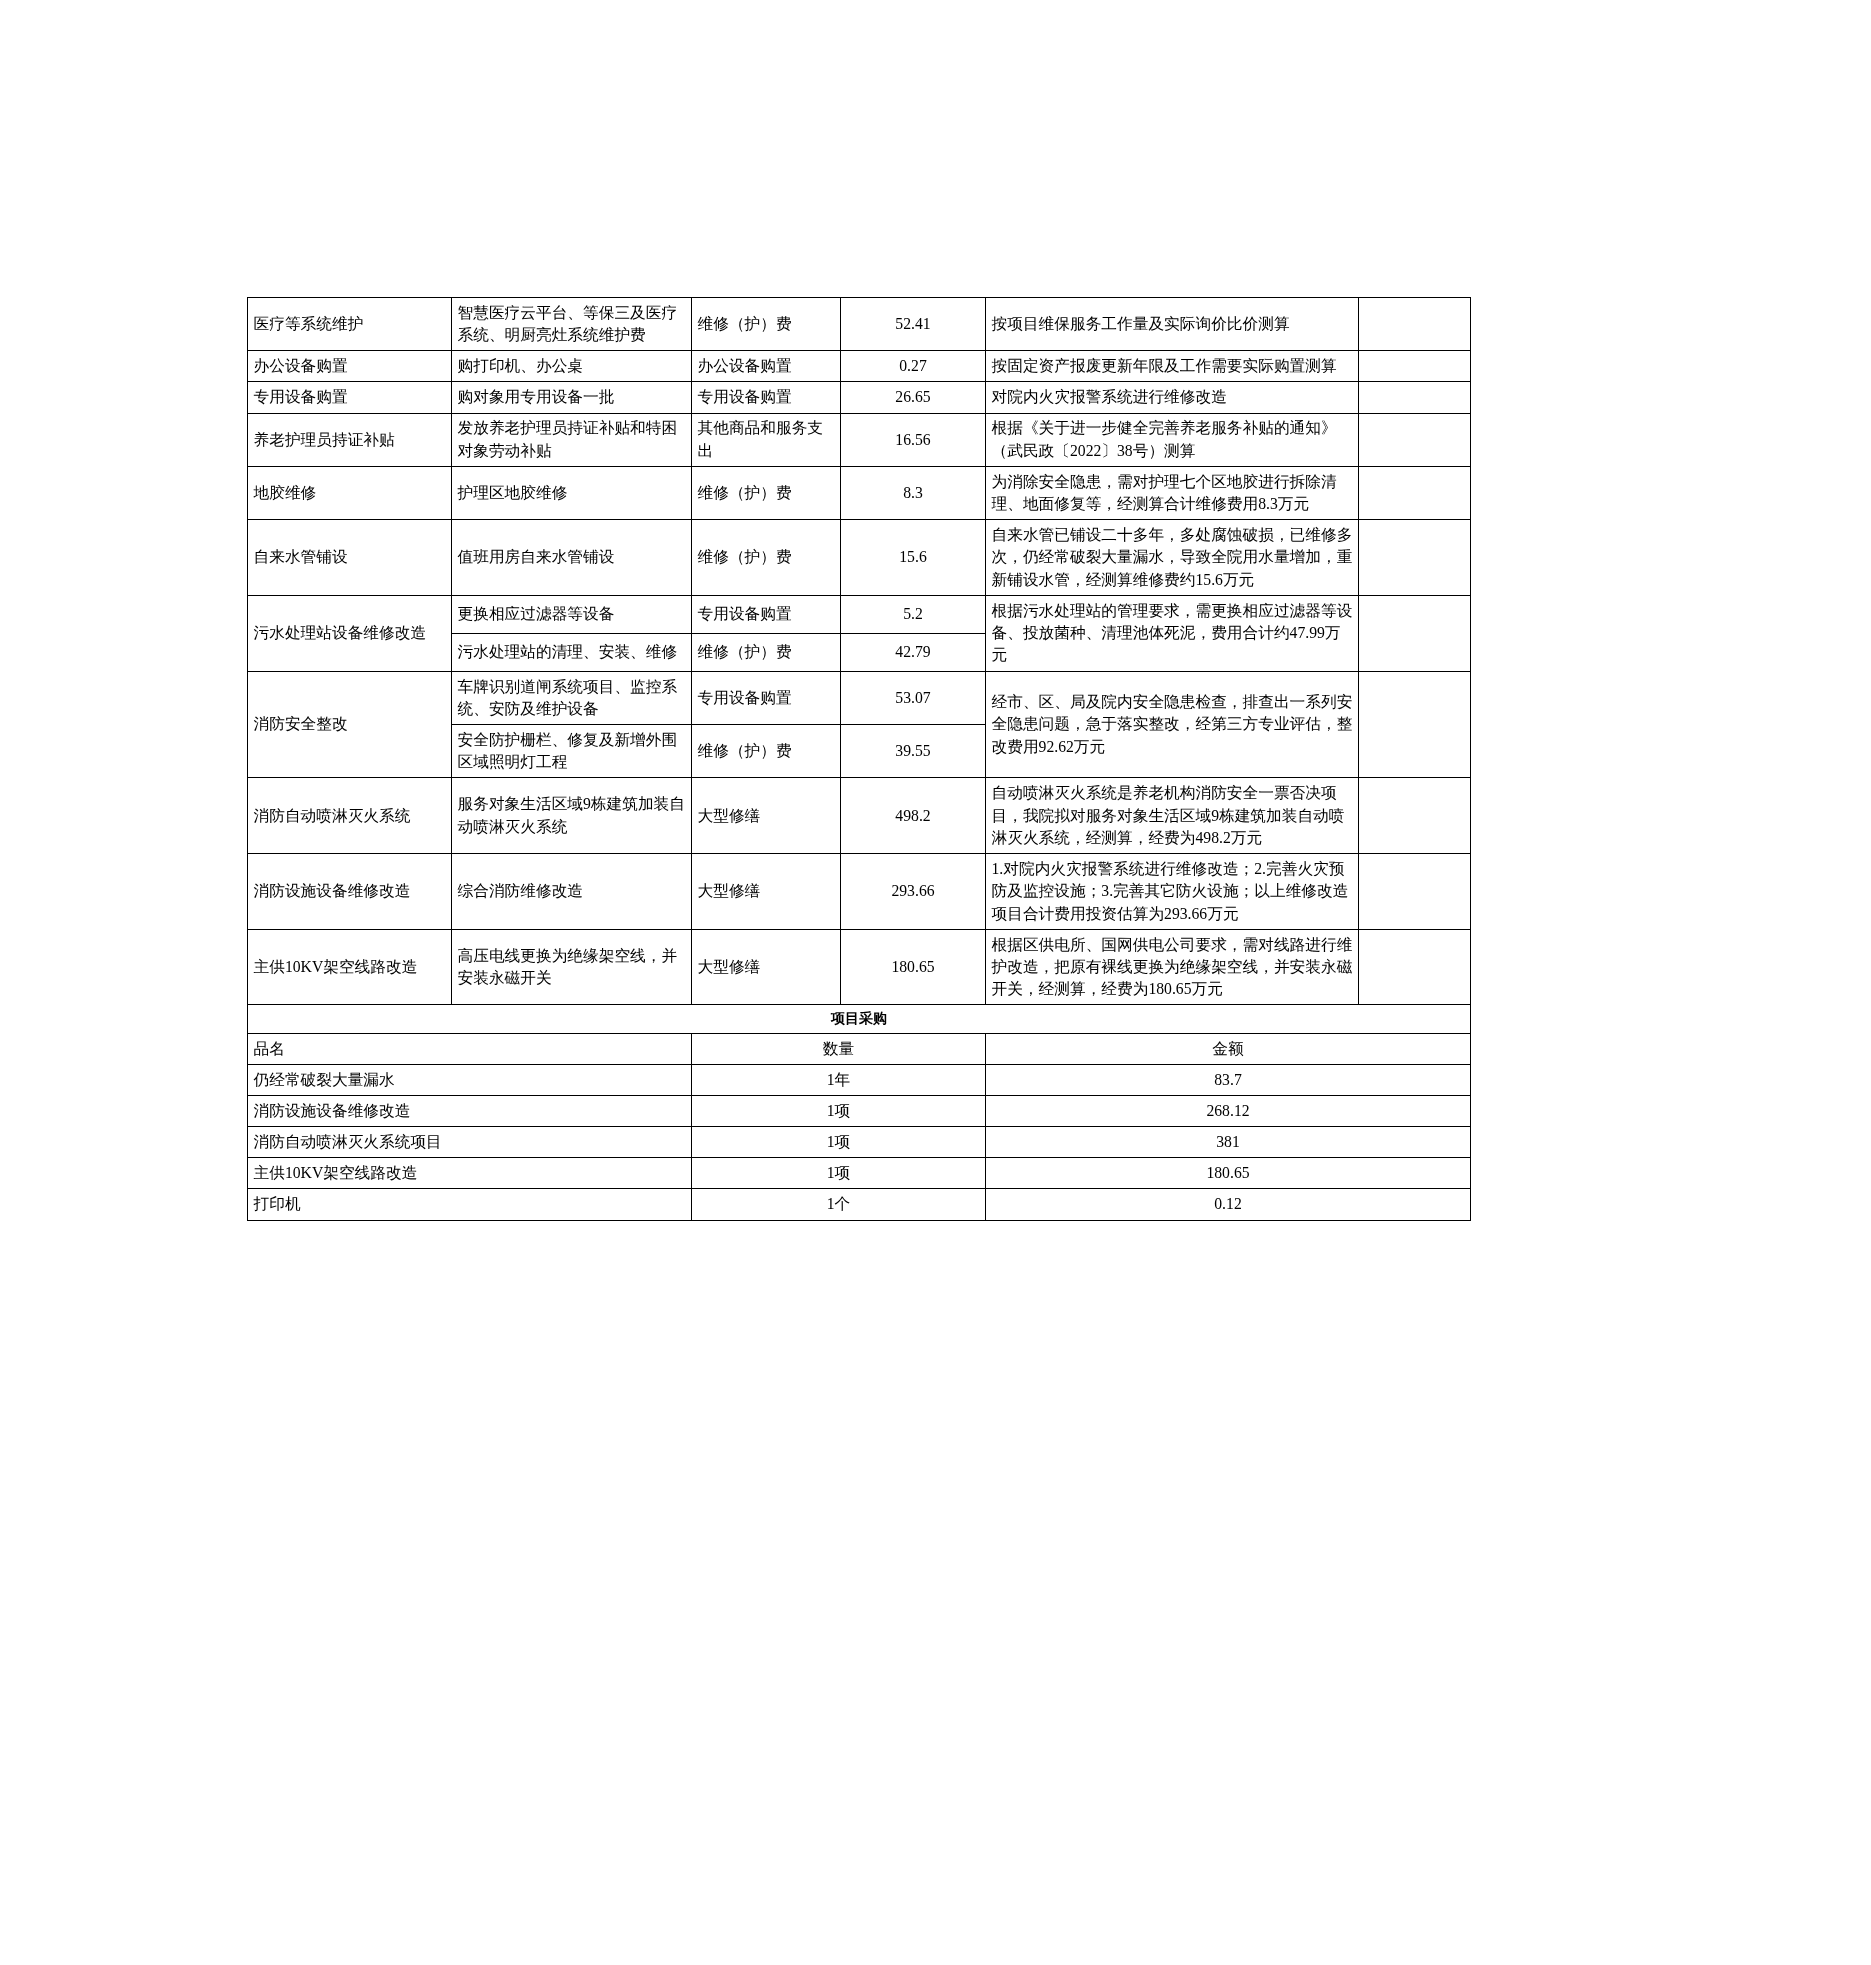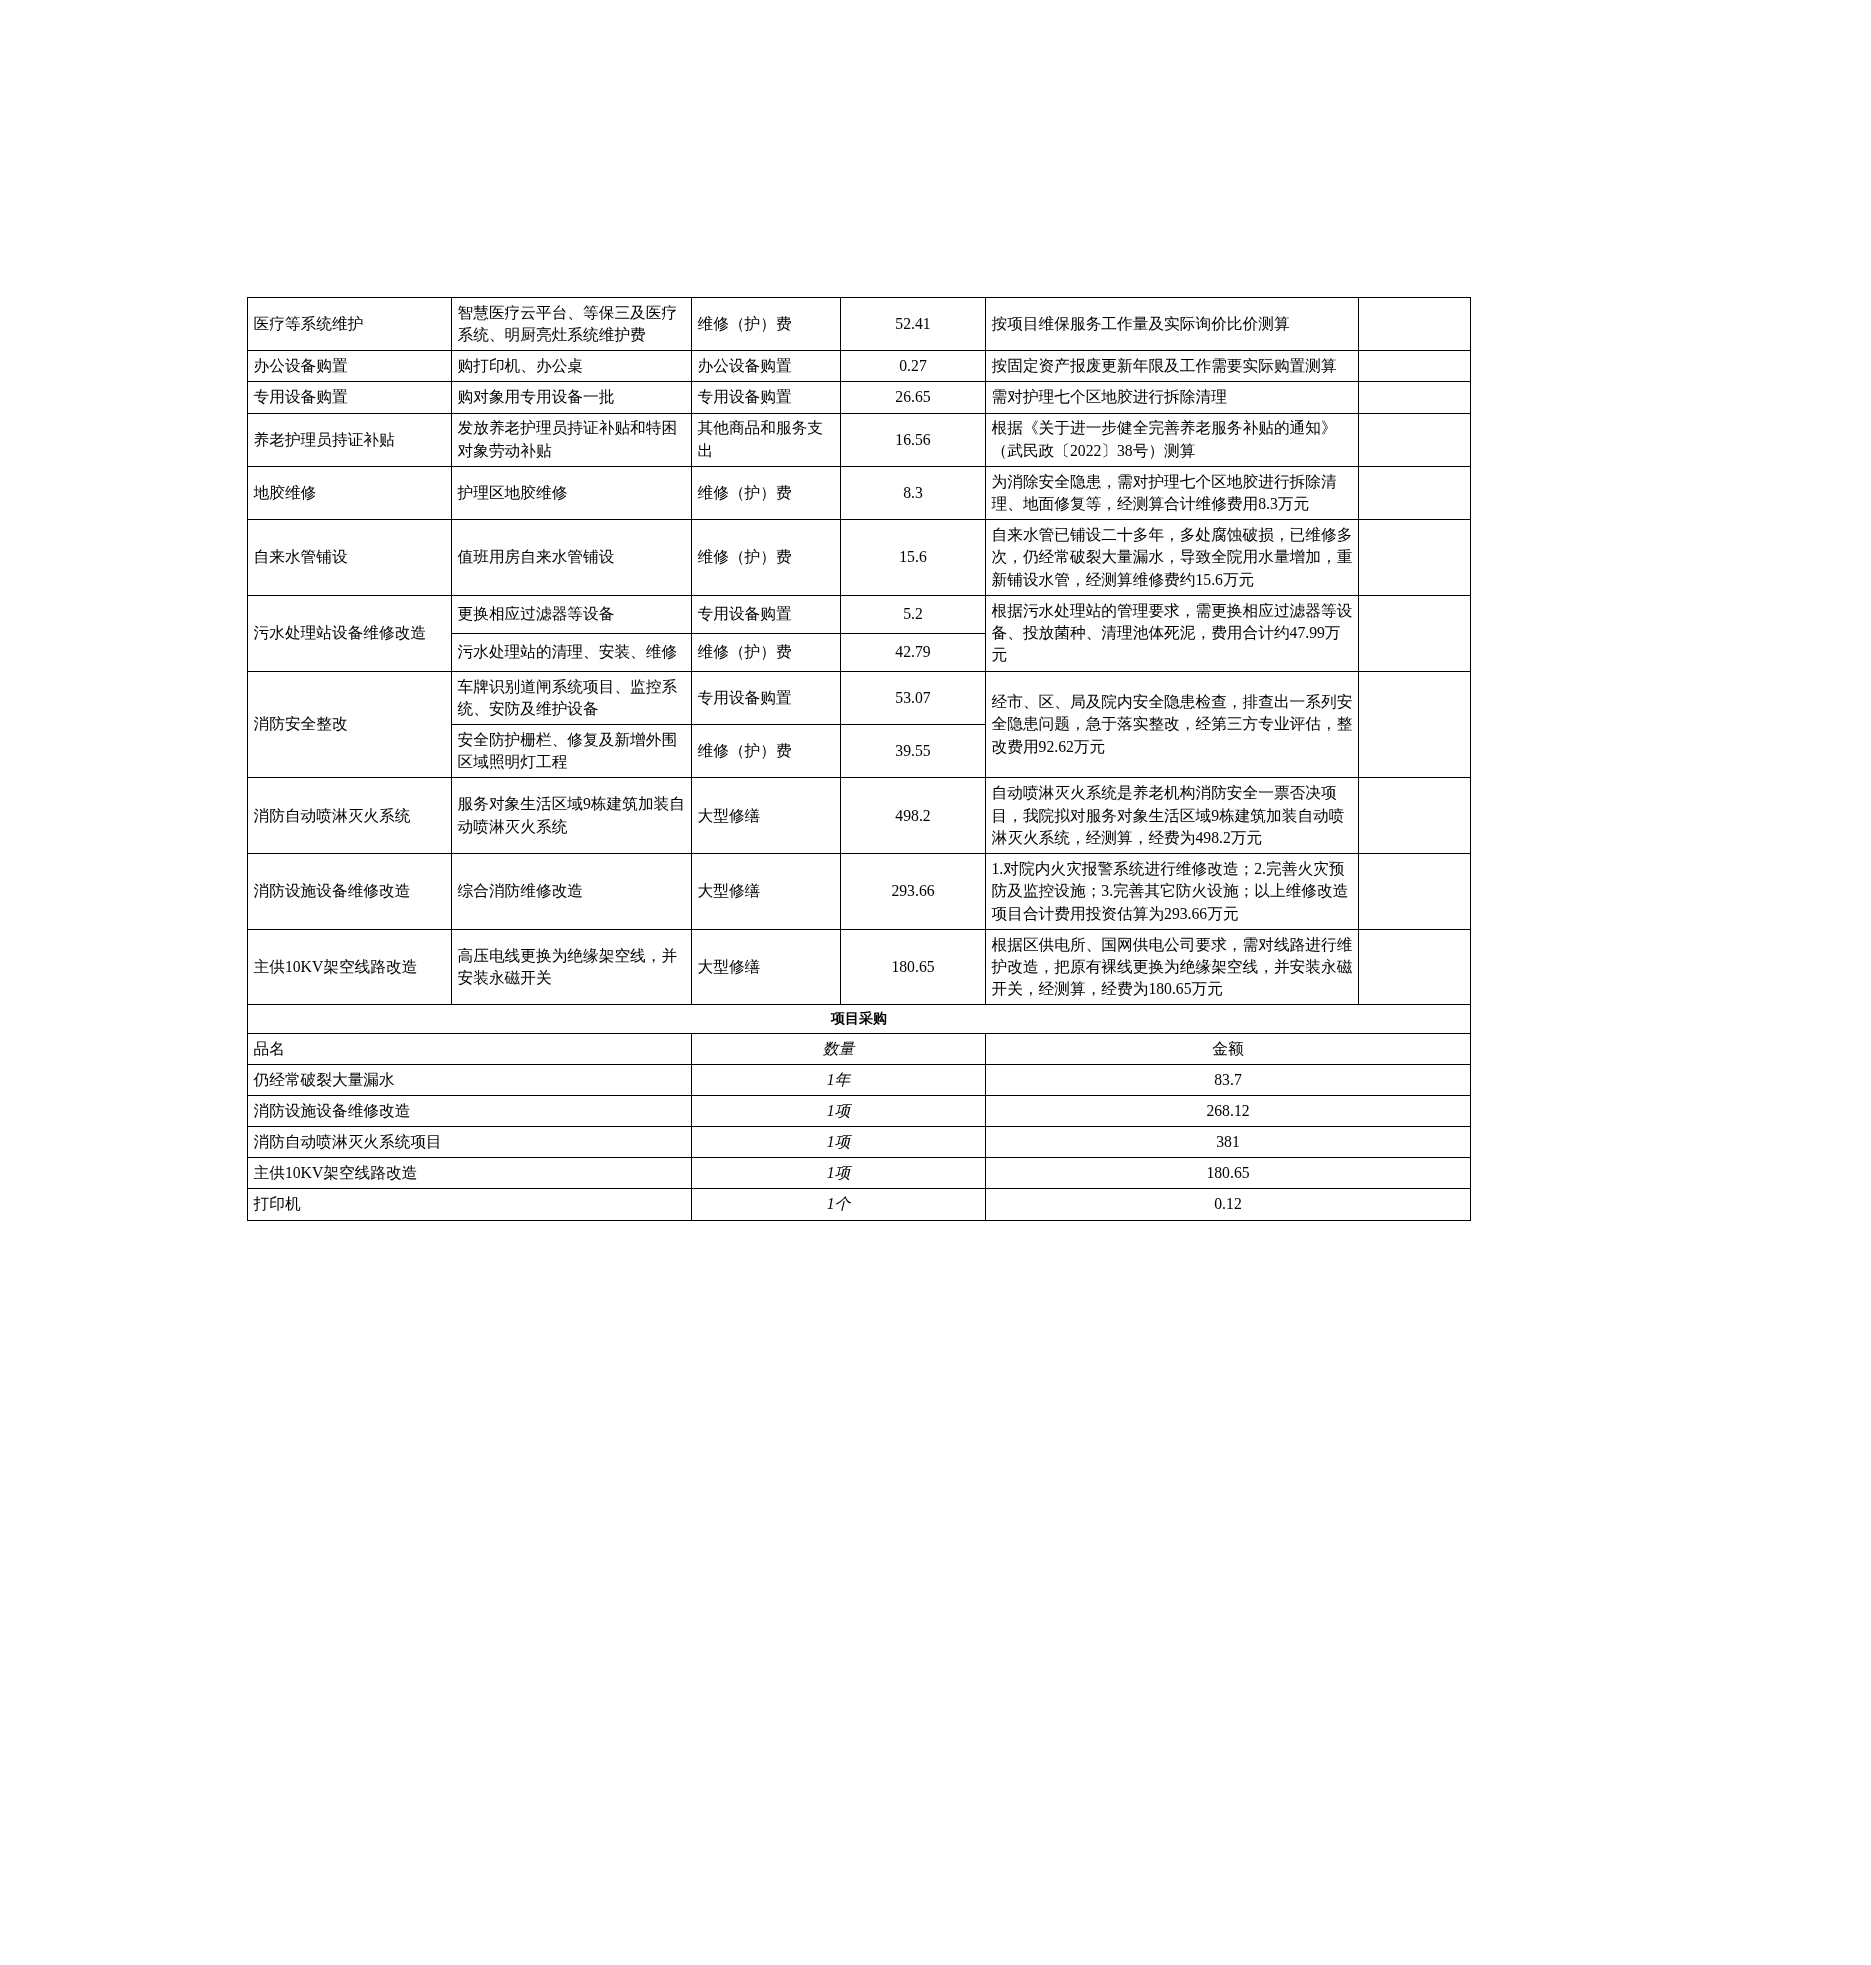--- a/index.html
+++ b/index.html
@@ -52,21 +52,21 @@
     font-weight: bold;
     font-size: 14px;
     padding: 7px 0 7px 0;
   }
   .sub-head {
     text-align: center;
     font-size: 15.7px;
     padding: 6.3px 0;
   }
   .proc-name { width: 444px; text-align: left; padding-left: 7px; }
-  .proc-qty  { width: 350px; text-align: center; font-style: italic; }
+  .proc-qty  { width: 350px; text-align: center; }
   .proc-amt  { width: 584px; text-align: center; }
 </style>
 </head>
 <body>
 
 <div class="page">
 
   <div class="sheet">
 
     <table class="budget">
@@ -96,21 +96,21 @@
           <td class="num">0.27</td>
           <td class="mid">按固定资产报废更新年限及工作需要实际购置测算</td>
           <td class="mid"></td>
         </tr>
 
         <tr>
           <td class="mid">专用设备购置</td>
           <td class="mid">购对象用专用设备一批</td>
           <td class="mid">专用设备购置</td>
           <td class="num">26.65</td>
-          <td class="mid">需对护理七个区地胶进行拆除清理</td>
+          <td class="mid">对院内火灾报警系统进行维修改造</td>
           <td class="mid"></td>
         </tr>
 
         <tr>
           <td class="mid">养老护理员持证补贴</td>
           <td class="mid">发放养老护理员持证补贴和特困对象劳动补贴</td>
           <td class="mid">其他商品和服务支出</td>
           <td class="num">16.56</td>
           <td class="mid">根据《关于进一步健全完善养老服务补贴的通知》（武民政〔2022〕38号）测算</td>
           <td class="mid"></td>

